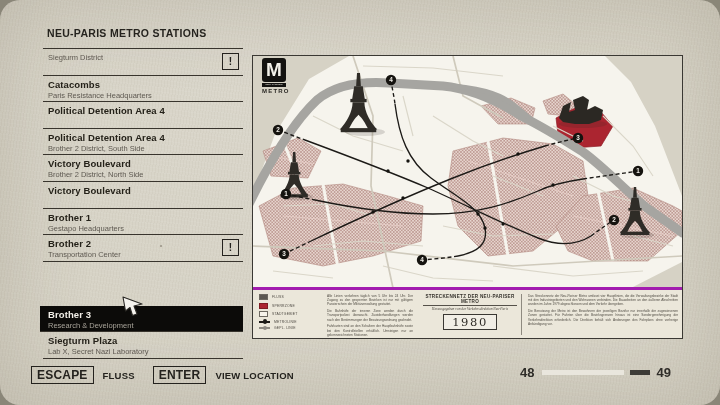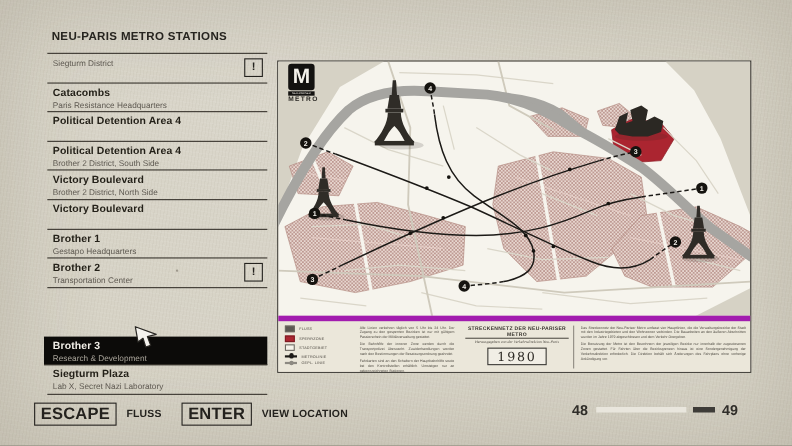--- a/index.html
+++ b/index.html
@@ -5,58 +5,59 @@
   html,body{margin:0;padding:0;background:#8a8678;}
   #screen{
     position:relative;width:720px;height:405px;overflow:hidden;
     font-family:"Liberation Sans",sans-serif;color:#201e1a;
     background-color:#d6d2c5;
     background-image:
       repeating-linear-gradient(98deg, rgba(125,115,95,0.05) 0 1px, transparent 1px 3px),
       repeating-linear-gradient(8deg, rgba(255,255,255,0.06) 0 1px, transparent 1px 4px),
       radial-gradient(circle at 35% 15%, rgba(255,255,255,0.10), transparent 60%);
     box-shadow:inset 0 0 90px rgba(90,80,60,.20);
+    border-radius:20px;
   }
   .speck{position:absolute;border-radius:50%;}
 
   
   #app-title{position:absolute;left:47px;top:27px;font-size:10.5px;font-weight:700;letter-spacing:.3px;color:#26241f;}
   #station-list{position:absolute;left:43px;top:48px;width:200px;border-top:1px solid #38342d;}
   .row{position:relative;height:26.6px;box-sizing:border-box;padding:3px 0 0 5px;border-bottom:1px solid #38342d;cursor:pointer;}
   .row .nm{font-size:9.5px;font-weight:700;color:#242119;line-height:11px;letter-spacing:.1px;}
   .row .ds{font-size:7.5px;color:#5e5951;line-height:9px;margin-top:1px;}
   .row.selected{background:#0c0b09;margin-left:-3px;padding-left:8px;width:203px;margin-top:44px;}
   .row.selected .nm{color:#f2efe8;}
   .row.selected .ds{color:#a8a399;}
   .badge{position:absolute;right:4px;top:4px;width:15px;height:15px;border:1.6px solid #24221e;
          font-size:10px;font-weight:700;text-align:center;line-height:15px;color:#24221e;}
 
   
   #cursor{position:absolute;left:122px;top:296px;z-index:50;pointer-events:none;}
 
   
   #footer-hints{position:absolute;left:31px;top:366px;display:flex;align-items:center;gap:9px;}
-  .keycap{border:1.7px solid #24221e;padding:1px 5px;font-size:15px;font-weight:700;color:#24221e;letter-spacing:.2px;}
+  .keycap{border:1.7px solid #24221e;padding:1px 5px;font-size:12px;font-weight:700;color:#24221e;letter-spacing:.2px;}
   .keyaction{font-size:9.5px;font-weight:700;color:#24221e;letter-spacing:.2px;margin-right:9px;}
   #pagination{position:absolute;left:520px;top:365px;display:flex;align-items:center;}
   .pagenum{font-size:13px;font-weight:700;color:#2f2d29;}
   #pg-track{width:82px;height:5px;background:#e9e6dd;margin:0 6px 0 8px;}
   #pg-fill{width:20px;height:5px;background:#3e3c38;margin-right:6px;}
 
   
   #map-panel{position:absolute;left:252px;top:55px;width:431px;height:284px;border:1px solid #3a3833;box-sizing:border-box;background:#d6d2c5;}
   #city-map{position:absolute;left:0;top:0;}
   #metro-logo{position:absolute;left:9px;top:2px;width:26px;z-index:5;text-align:left;}
   #logo-m{width:24px;height:24px;background:#131210;color:#f3f1ea;font-weight:700;font-size:19px;line-height:24px;text-align:center;border-radius:3px;}
   #logo-bar{width:24px;height:4px;background:#131210;color:#efece4;font-size:2.5px;line-height:4px;text-align:center;overflow:hidden;margin-top:1px;}
   #logo-cap{font-size:6px;font-weight:700;letter-spacing:1.2px;color:#2b2925;margin-top:1px;}
 
   
   #map-legend{position:absolute;left:0;bottom:0;width:100%;height:51px;box-sizing:border-box;
-    border-top:5px solid #a21caf;background:#ebe7da;display:flex;padding:4px 4px 3px 6px;}
+    border-top:3px solid #a21caf;background:#ebe7da;display:flex;padding:4px 4px 3px 6px;}
   .lg-col1{width:68px;}
   .lg-item{display:flex;align-items:center;margin-bottom:2.6px;}
   .lg-sym{width:9px;height:6px;margin-right:4px;flex:none;border:0.5px solid #6d6961;box-sizing:border-box;}
   .sym-dark{background:#5c5852;}
   .sym-red{background:#ab2530;border-color:#7e1c23;}
   .sym-light{background:#f6f3ea;}
   .sym-line{width:11px;height:2px;background:#1c1a17;border:none;position:relative;margin-right:4px;flex:none;}
   .sym-line::after{content:"";position:absolute;left:3.5px;top:-1.5px;width:4.5px;height:4.5px;border-radius:50%;background:inherit;}
   .sym-line.gray{background:#8d8a82;}
   .lg-label{font-size:3.4px;letter-spacing:.2px;color:#4d4942;text-transform:uppercase;}

